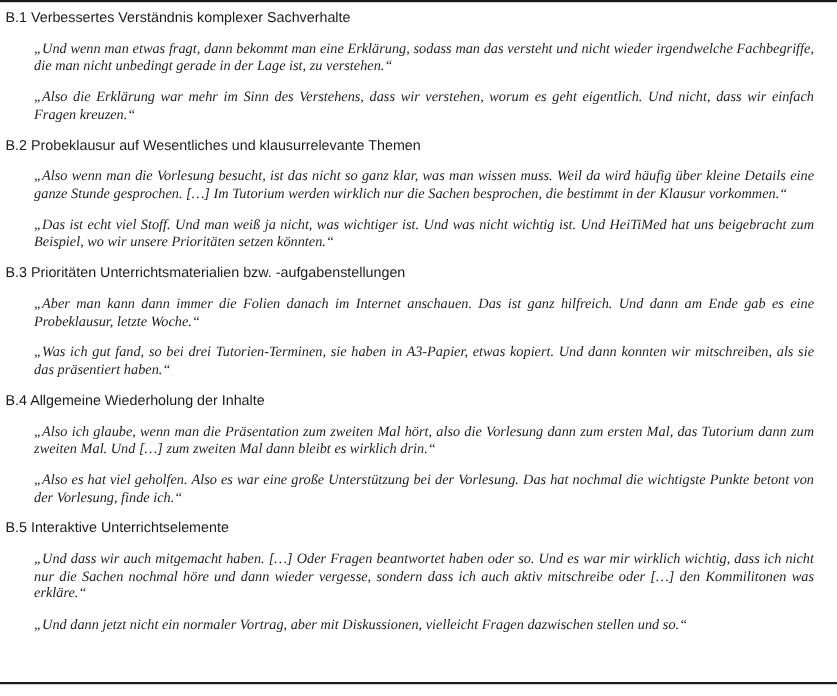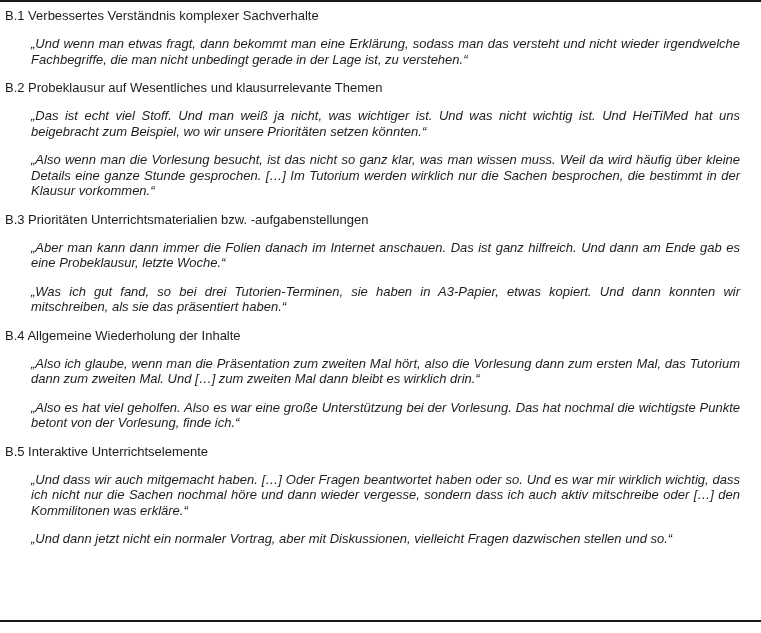--- a/index.html
+++ b/index.html
@@ -35,36 +35,38 @@
     color: #1c1c1c;
     margin: 0 0 12.5px 1px;
   }
   .quote {
     font-size: 13px;
     line-height: 15.5px;
     font-style: italic;
     color: #1e1e1e;
     text-align: justify;
     margin: 0 0 13px 27px;
+    font-family: Liberation Serif, serif;
   }
 </style>
 </head>
 <body>
 
 <div class="sheet">
 
   <div class="cat">
     <p class="heading">B.1 Verbessertes Verständnis komplexer Sachverhalte</p>
     <p class="quote">„Und wenn man etwas fragt, dann bekommt man eine Erklärung, sodass man das versteht und nicht wieder irgendwelche Fachbegriffe, die man nicht unbedingt gerade in der Lage ist, zu verstehen.“</p>
+    <p class="quote">„Also die Erklärung war mehr im Sinn des Verstehens, dass wir verstehen, worum es geht eigentlich. Und nicht, dass wir einfach Fragen kreuzen.“</p>
   </div>
 
   <div class="cat">
     <p class="heading">B.2 Probeklausur auf Wesentliches und klausurrelevante Themen</p>
+    <p class="quote">„Also wenn man die Vorlesung besucht, ist das nicht so ganz klar, was man wissen muss. Weil da wird häufig über kleine Details eine ganze Stunde gesprochen. […] Im Tutorium werden wirklich nur die Sachen besprochen, die bestimmt in der Klausur vorkommen.“</p>
     <p class="quote">„Das ist echt viel Stoff. Und man weiß ja nicht, was wichtiger ist. Und was nicht wichtig ist. Und HeiTiMed hat uns beigebracht zum Beispiel, wo wir unsere Prioritäten setzen könnten.“</p>
-    <p class="quote">„Also wenn man die Vorlesung besucht, ist das nicht so ganz klar, was man wissen muss. Weil da wird häufig über kleine Details eine ganze Stunde gesprochen. […] Im Tutorium werden wirklich nur die Sachen besprochen, die bestimmt in der Klausur vorkommen.“</p>
   </div>
 
   <div class="cat">
     <p class="heading">B.3 Prioritäten Unterrichtsmaterialien bzw. -aufgabenstellungen</p>
     <p class="quote">„Aber man kann dann immer die Folien danach im Internet anschauen. Das ist ganz hilfreich. Und dann am Ende gab es eine Probeklausur, letzte Woche.“</p>
     <p class="quote">„Was ich gut fand, so bei drei Tutorien-Terminen, sie haben in A3-Papier, etwas kopiert. Und dann konnten wir mitschreiben, als sie das präsentiert haben.“</p>
   </div>
 
   <div class="cat">
     <p class="heading">B.4 Allgemeine Wiederholung der Inhalte</p>

